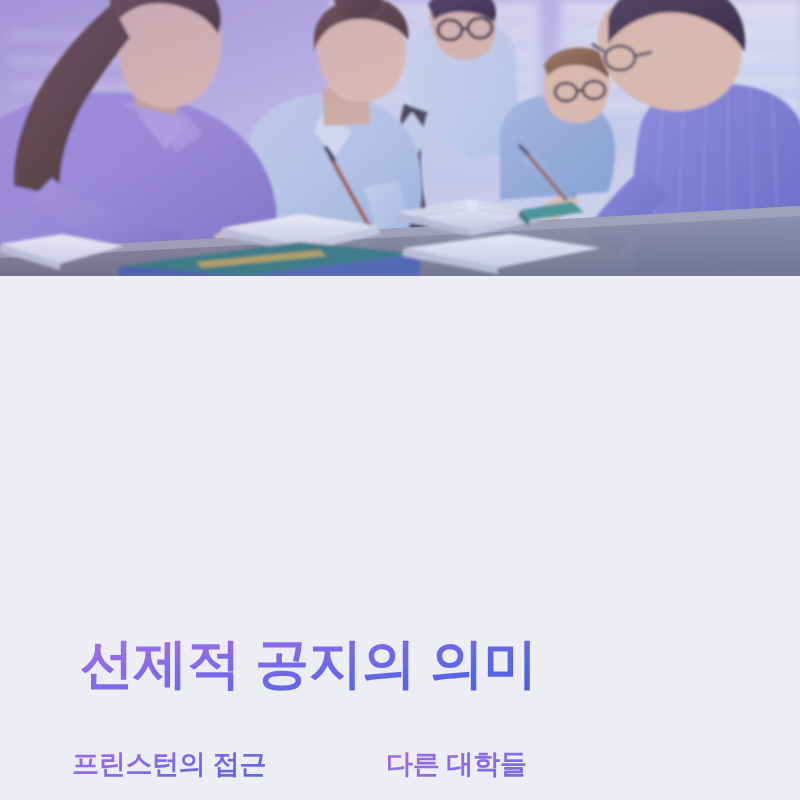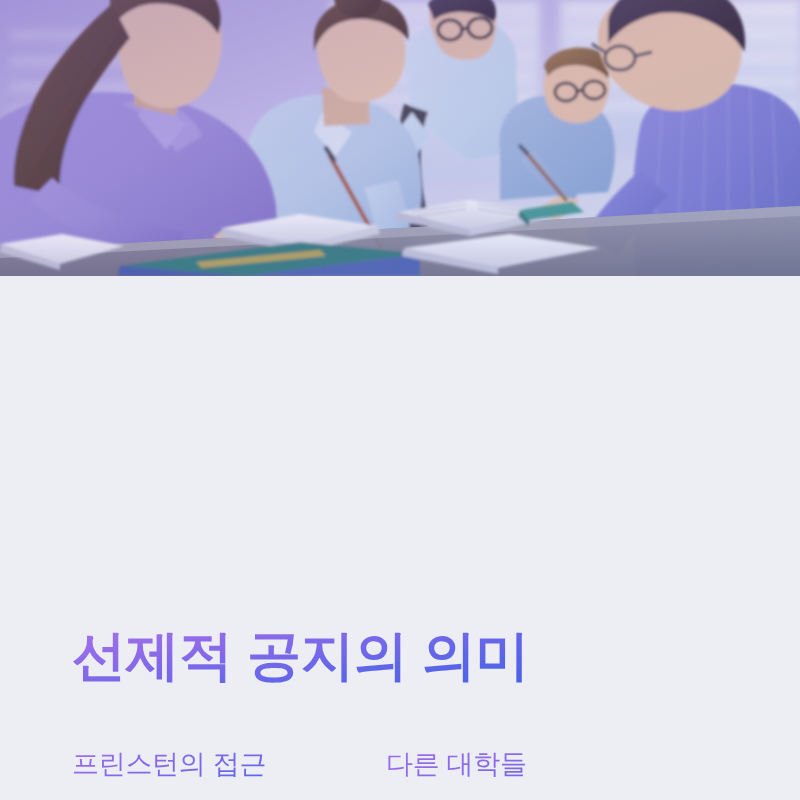--- a/index.html
+++ b/index.html
@@ -44,21 +44,21 @@
   .content {
     position: relative;
     flex: 1 1 auto;
     padding: 0;
   }
 
   .page-title {
     position: absolute;
     left: 72px;
     top: 348px;
-    margin: 0;
+    margin: 8px;
     font-size: 54px;
     line-height: 1.18;
     font-weight: 700;
     letter-spacing: -0.5px;
     background-image: linear-gradient(170deg, #a972ea 0%, #8a6ae9 32%, #5f66e8 68%, #4560e7 100%);
     -webkit-background-clip: text;
     background-clip: text;
     color: transparent;
     -webkit-text-fill-color: transparent;
     white-space: nowrap;
@@ -84,21 +84,21 @@
   .col-right {
     width: 400px;
     padding-left: 26px;
     padding-right: 20px;
   }
 
   .col-heading {
     margin: 0 0 22px 0;
     font-size: 27px;
     line-height: 1.25;
-    font-weight: 400;
+    font-weight: 700;
     letter-spacing: -0.3px;
     background-image: linear-gradient(165deg, #a06cea 0%, #8b6ae9 30%, #5f66e8 72%, #4560e7 100%);
     -webkit-background-clip: text;
     background-clip: text;
     color: transparent;
     -webkit-text-fill-color: transparent;
     white-space: nowrap;
   }
 </style>
 </head>

